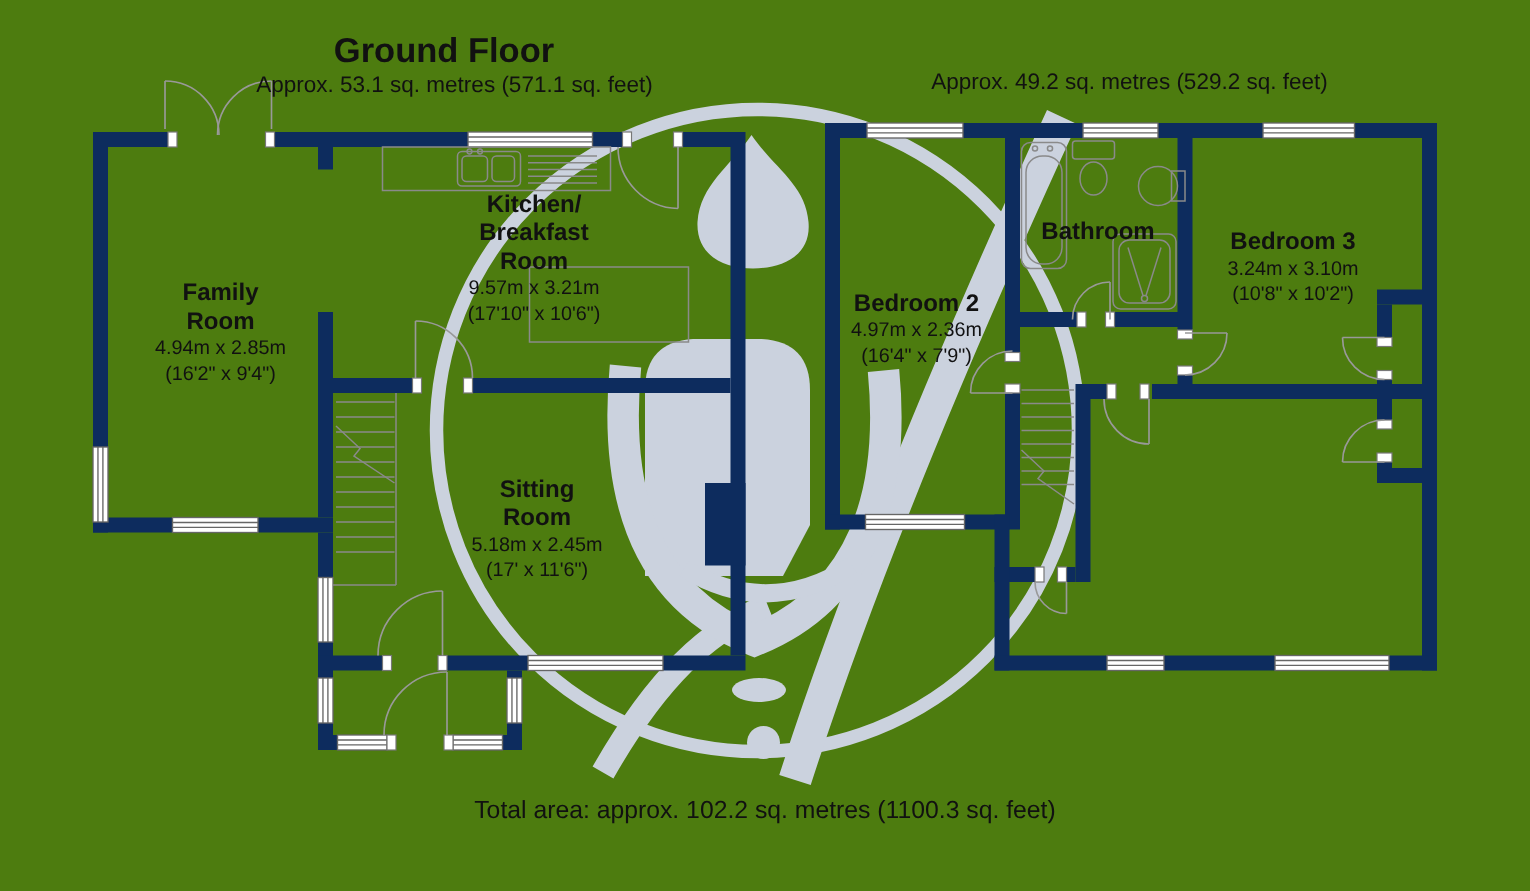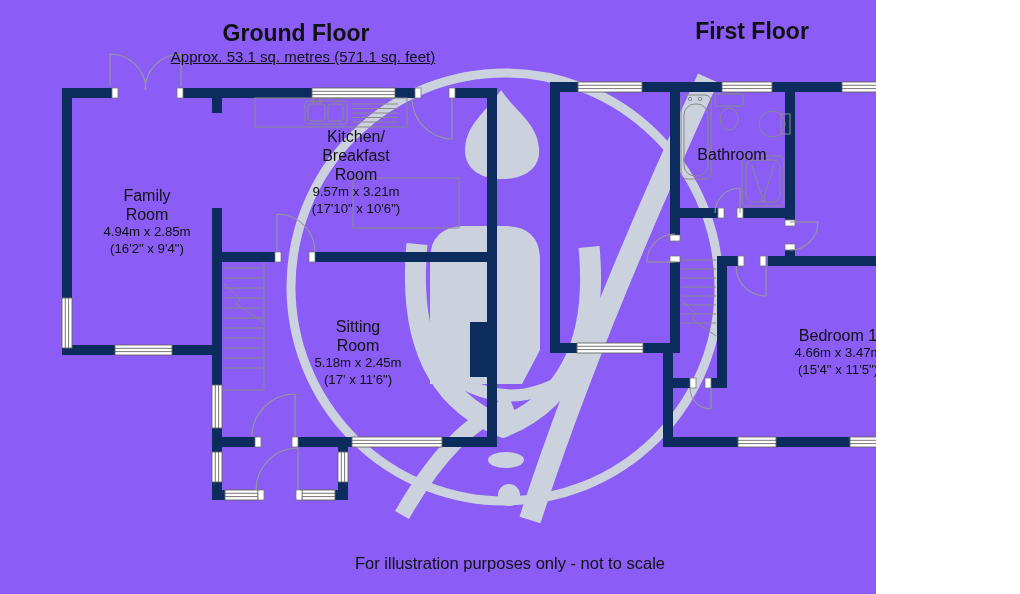--- a/index.html
+++ b/index.html
@@ -1,30 +1,30 @@
 <!DOCTYPE html>
 <html style="--wall: #0d2c5e; --watermark: #cbd2de; --line: #8a8a8a; --text: #111111;"><head>
 <meta charset="utf-8">
 <style>
   html,body{margin:0;padding:0;background:#fff;}
-  #stage{position:relative;width:876px;height:594px;background:#8b5cf6;overflow:hidden;
+  #stage{position:relative;width:1020px;height:594px;background:#4d7c0f;overflow:hidden;
          font-family:"Liberation Sans", sans-serif;color:#111;}
   #plan-svg{position:absolute;left:0;top:0;}
   .wall{fill:var(--wall);}
   .win-rect{fill:#fff;stroke:#666;stroke-width:.9;}
   .win-line{stroke:#666;stroke-width:.9;}
   .thin{stroke:#8a8a8a;stroke-width:1;fill:none;}
   .door{stroke:#999;stroke-width:1.1;fill:none;}
   .jamb{fill:#fff;stroke:#777;stroke-width:.8;}
   .wm-f{fill:var(--watermark);}
   .wm-s{stroke:var(--watermark);fill:none;}
   .floor-title{position:absolute;transform:translateX(-50%);font-size:23px;font-weight:bold;white-space:nowrap;}
-  .floor-area{position:absolute;transform:translateX(-50%);font-size:15px;white-space:nowrap;text-decoration:underline;}
+  .floor-area{position:absolute;transform:translateX(-50%);font-size:15px;white-space:nowrap;}
   .room-label{position:absolute;transform:translateX(-50%);text-align:center;}
-  .rname{display:block;font-weight:normal;font-size:16px;line-height:19px;white-space:nowrap;}
+  .rname{display:block;font-weight:bold;font-size:16px;line-height:19px;white-space:nowrap;}
   .rdim{display:block;font-size:13.2px;line-height:16.5px;white-space:nowrap;}
   .footer-line{position:absolute;transform:translateX(-50%);font-size:16.5px;white-space:nowrap;}
 </style>
 </head>
 <body>
 
 <div id="stage">
 
 <svg id="plan-svg" width="1020" height="594" viewBox="0 0 1020 594">
 
@@ -324,21 +324,21 @@
     <rect class="thin" x="742" y="156" width="42" height="50" rx="5"></rect>
     <rect class="thin" x="746" y="160" width="34" height="42" rx="7"></rect>
     <line class="thin" x1="752" y1="165" x2="762" y2="197"></line>
     <line class="thin" x1="774" y1="165" x2="764" y2="197"></line>
     <circle class="thin" cx="763" cy="199" r="2"></circle>
   </g>
 </svg>
 
   <div class="floor-title" style="left:296px;top:20px">Ground Floor</div>
   <div class="floor-area" style="left:303px;top:48px">Approx. 53.1 sq. metres (571.1 sq. feet)</div>
-  <div class="floor-title" style="left:752px;top:18px">First Floor</div>
+  <div class="floor-area" style="left:753px;top:46px">Approx. 49.2 sq. metres (529.2 sq. feet)</div>
 
   <div class="room-label" style="left:147px;top:186px">
     <span class="rname">Family</span>
     <span class="rname">Room</span>
     <span class="rdim">4.94m x 2.85m</span>
     <span class="rdim">(16'2" x 9'4")</span>
   </div>
 
   <div class="room-label" style="left:356px;top:127px">
     <span class="rname">Kitchen/</span>
@@ -348,27 +348,32 @@
     <span class="rdim">(17'10" x 10'6")</span>
   </div>
 
   <div class="room-label" style="left:358px;top:317px">
     <span class="rname">Sitting</span>
     <span class="rname">Room</span>
     <span class="rdim">5.18m x 2.45m</span>
     <span class="rdim">(17' x 11'6")</span>
   </div>
 
+  <div class="room-label" style="left:611px;top:193px">
+    <span class="rname">Bedroom 2</span>
+    <span class="rdim">4.97m x 2.36m</span>
+    <span class="rdim">(16'4" x 7'9")</span>
+  </div>
 
   <div class="room-label" style="left:732px;top:145px">
     <span class="rname">Bathroom</span>
   </div>
 
-
-  <div class="room-label" style="left:838px;top:326px">
-    <span class="rname">Bedroom 1</span>
-    <span class="rdim">4.66m x 3.47m</span>
-    <span class="rdim">(15'4" x 11'5")</span>
-  </div>
-
-  <div class="footer-line" style="left:510px;top:554px">For illustration purposes only - not to scale</div>
+  <div class="room-label" style="left:862px;top:152px">
+    <span class="rname">Bedroom 3</span>
+    <span class="rdim">3.24m x 3.10m</span>
+    <span class="rdim">(10'8" x 10'2")</span>
+  </div>
+
+
+  <div class="footer-line" style="left:510px;top:531px">Total area: approx. 102.2 sq. metres (1100.3 sq. feet)</div>
 
 </div>
 
 </body></html>

